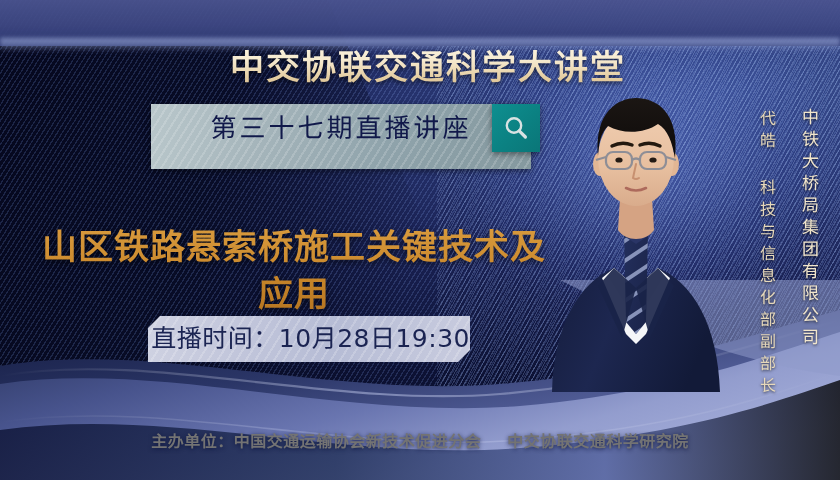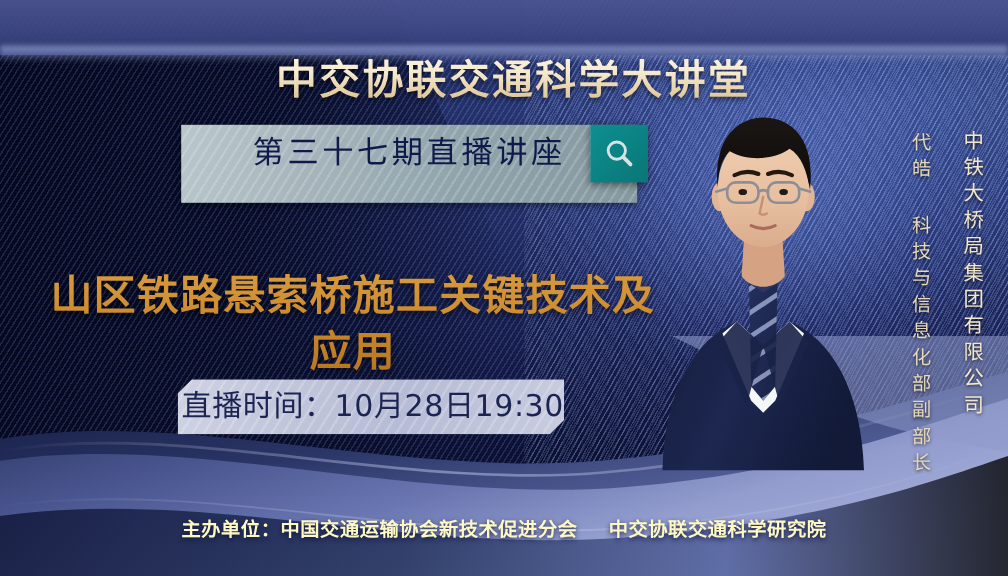--- a/index.html
+++ b/index.html
@@ -238,21 +238,21 @@
   }
   .portrait svg { display:block; width:100%; height:100%; }
 
   
   .footer {
     position: absolute;
     left: 0; right: 0; bottom: 28px;
     text-align: center;
     font-size: 16px;
     letter-spacing: 0.5px;
-    color: #fef9c3;
+    color: #737373;
     font-family: "DejaVu Sans", "Liberation Sans", sans-serif;
     font-weight: 700;
     text-shadow: 0 1px 4px rgba(10,18,60,.85);
   }
   .footer .sep { display:inline-block; width: 26px; }
 </style>
 </head>
 <body>
 
 <div id="poster">

